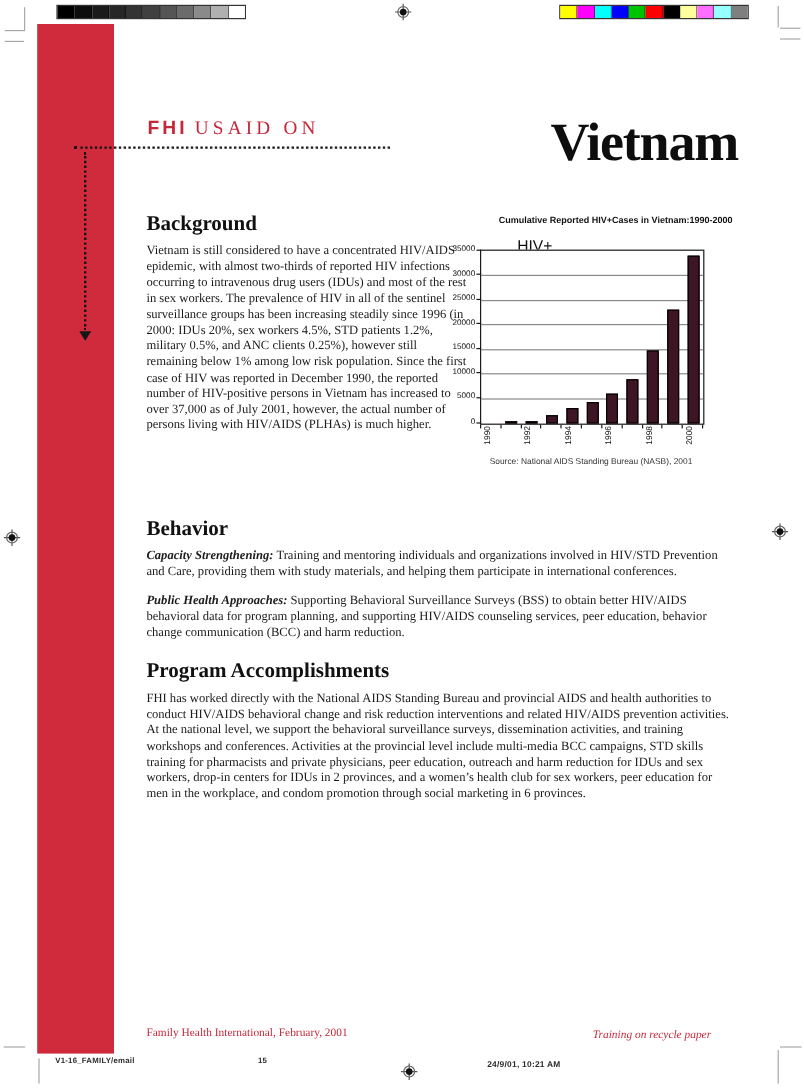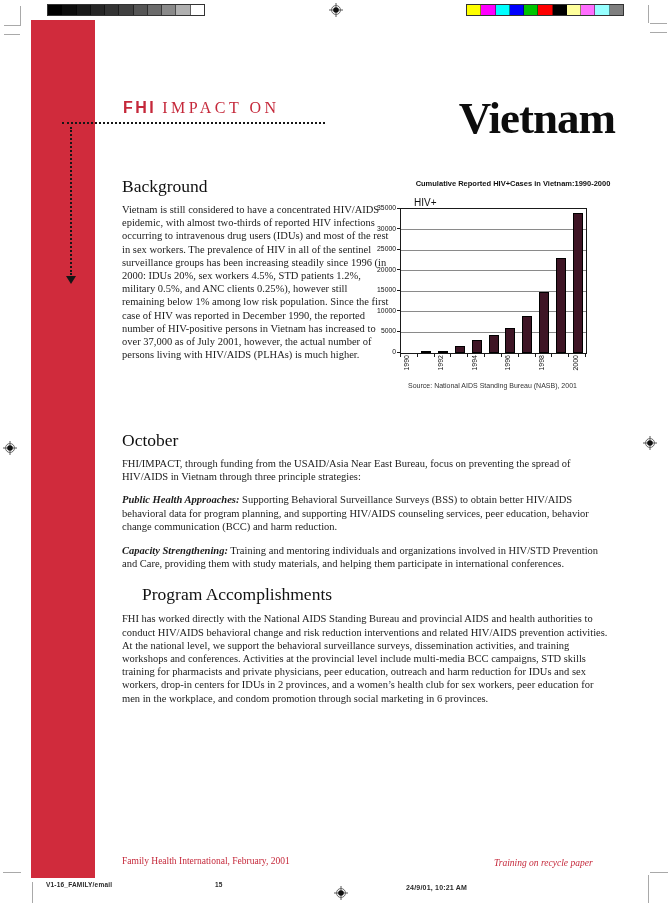--- a/index.html
+++ b/index.html
@@ -17,32 +17,32 @@
   .red-band{position:absolute;left:31px;top:20px;width:64px;height:858px;background:#d02b3c;}
   
   .masthead{position:absolute;left:123px;top:99px;white-space:nowrap;}
   .masthead .fhi{font-family:"Liberation Sans",sans-serif;font-weight:bold;font-size:16px;letter-spacing:2.5px;color:#c5283a;text-align:center;}
   .masthead .focus{font-family:"Liberation Serif",serif;font-size:16px;letter-spacing:3.5px;color:#c5283a;margin-left:6px;}
   .dotline-h{position:absolute;left:62px;top:113px;width:263px;height:9px;border-bottom:2px dotted #161616;}
   .dotline-v{position:absolute;left:70px;top:127px;height:148px;width:0;border-left:2px dotted #161616;}
   .dot-arrow{position:absolute;left:66px;top:276px;width:0;height:0;border-left:5px solid transparent;border-right:5px solid transparent;border-top:8px solid #161616;}
   .country-title{position:absolute;left:390px;top:92px;width:225px;text-align:right;font-size:45px;font-weight:bold;letter-spacing:-1px;color:#0d0d0d;}
   
-  h2{font-size:17.5px;font-weight:normal;margin:0 0 6px 0;color:#111;}
+  h2{font-size:17.5px;font-weight:bold;margin:0 0 6px 0;color:#111;}
   p{font-size:10.5px;line-height:13.2px;margin:0;font-family:Liberation Serif, serif;}
   .bg-col{position:absolute;left:122px;top:176px;width:270px;}
   .lower-col{position:absolute;left:122px;top:430px;width:490px;}
   .lower-col .intro{margin-bottom:10px;}
   .lower-col .item{margin-bottom:11px;}
   .lead{font-weight:bold;font-style:italic;}
-  .lower-col h2.second{margin-top:14px;margin-bottom:7px;margin-left:20px;}
+  .lower-col h2.second{margin-top:14px;margin-bottom:7px;}
   
   .chart{position:absolute;left:358px;top:179px;width:294px;height:220px;font-family:"Liberation Sans",sans-serif;}
   .chart-title{position:absolute;left:30px;top:0;width:250px;text-align:center;font-size:7.5px;font-weight:bold;color:#111;}
-  .chart-legend{position:absolute;left:56px;top:18px;font-size:10px;color:#111;}
+  .chart-legend{position:absolute;left:73px;top:18px;font-size:13px;color:#111;}
   .plot{position:absolute;left:42px;top:29px;width:185px;height:144px;border:1.5px solid #1a1a1a;background:#fff;}
   .gridline{position:absolute;left:0;width:100%;height:1px;background:#8a8a8a;}
   .bar{position:absolute;bottom:0;width:10px;background:#3e1525;border:1px solid #000;box-sizing:border-box;}
   .ylab{position:absolute;left:0;width:38px;text-align:right;font-size:6.8px;color:#111;}
   .ytick{position:absolute;left:39px;width:4px;height:1px;background:#1a1a1a;}
   .xtick{position:absolute;width:1px;height:3px;background:#1a1a1a;}
   .xlab{position:absolute;width:28px;height:10px;font-size:7px;color:#111;text-align:right;transform:rotate(-90deg);}
   .chart-source{position:absolute;left:32px;top:203px;width:205px;text-align:center;font-size:7px;color:#333;}
   
   .footer-left{position:absolute;left:122px;top:856px;font-size:9.5px;color:#c5283a;}
@@ -114,21 +114,21 @@
       <circle cx="7" cy="7" r="4.5" fill="none" stroke="#666" stroke-width="1"></circle>
       <circle cx="7" cy="7" r="2.8" fill="#111"></circle>
     </svg></div>
 
 <div class="red-band"></div>
 
 <div class="dotline-h"></div>
 <div class="dotline-v"></div>
 <div class="dot-arrow"></div>
 <div class="masthead">
-  <span class="fhi">FHI</span><span class="focus">IMPACT ON</span>
+  <span class="fhi">FHI</span><span class="focus">USAID ON</span>
 </div>
 <div class="country-title">Vietnam</div>
 
 <div class="bg-col">
   <h2>Background</h2>
   <p>Vietnam is still considered to have a concentrated HIV/AIDS epidemic, with almost two-thirds of reported HIV infections occurring to intravenous drug users (IDUs) and most of the rest in sex workers. The prevalence of HIV in all of the sentinel surveillance groups has been increasing steadily since 1996 (in 2000: IDUs 20%, sex workers 4.5%, STD patients 1.2%, military 0.5%, and ANC clients 0.25%), however still remaining below 1% among low risk population. Since the first case of HIV was reported in December 1990, the reported number of HIV-positive persons in Vietnam has increased to over 37,000 as of July 2001, however, the actual number of persons living with HIV/AIDS (PLHAs)  is much higher.</p>
 </div>
 
 <div class="chart">
   <div class="chart-title">Cumulative Reported HIV+Cases in Vietnam:1990-2000</div>
@@ -182,24 +182,23 @@
     <div class="xtick" style="left: 226.5px; top: 174.5px;"></div>
     <div class="xlab" style="left: 36.4091px; top: 185px;">1990</div>
     <div class="xlab" style="left: 70.0455px; top: 185px;">1992</div>
     <div class="xlab" style="left: 103.682px; top: 185px;">1994</div>
     <div class="xlab" style="left: 137.318px; top: 185px;">1996</div>
     <div class="xlab" style="left: 170.955px; top: 185px;">1998</div>
     <div class="xlab" style="left: 204.591px; top: 185px;">2000</div>
   </div>
 
 <div class="lower-col">
-  <h2>October</h2>
-  <p class="intro">FHI/IMPACT, through funding from the USAID/Asia Near East Bureau, focus on preventing the spread of HIV/AIDS in Vietnam through three principle strategies:</p>
+  <h2>Behavior</h2>
+  <p class="item"><span class="lead">Capacity Strengthening:</span><span> Training and mentoring individuals and organizations involved in HIV/STD Prevention and Care, providing them with study materials, and helping them participate in international conferences.</span></p>
   <p class="item"><span class="lead">Public Health Approaches:</span><span> Supporting Behavioral Surveillance Surveys (BSS) to obtain better HIV/AIDS behavioral data for program planning,  and supporting HIV/AIDS counseling services, peer education, behavior change communication (BCC) and harm reduction.</span></p>
-  <p class="item"><span class="lead">Capacity Strengthening:</span><span> Training and mentoring individuals and organizations involved in HIV/STD Prevention and Care, providing them with study materials, and helping them participate in international conferences.</span></p>
   <h2 class="second">Program Accomplishments</h2>
   <p>FHI has worked directly with the National AIDS Standing Bureau and provincial AIDS and health authorities to conduct HIV/AIDS behavioral change and risk reduction interventions and related HIV/AIDS prevention activities. At the national level, we support the behavioral surveillance surveys, dissemination activities, and training workshops and conferences. Activities at the provincial level include multi-media BCC campaigns, STD skills training for pharmacists and private physicians, peer education, outreach and harm reduction for IDUs and sex workers, drop-in centers for IDUs in 2 provinces, and a women’s health club for sex workers, peer education for men in the workplace, and condom promotion through social marketing in 6 provinces.</p>
 </div>
 
 <div class="footer-left">Family Health International, February, 2001</div>
 <div class="footer-right">Training on recycle paper</div>
 
 <div class="printinfo" style="left:46px;top:881px;">V1-16_FAMILY/email</div>
 <div class="printinfo" style="left:215px;top:881px;">15</div>
 <div class="printinfo" style="left:406px;top:884px;font-size:7px;">24/9/01, 10:21 AM</div>

